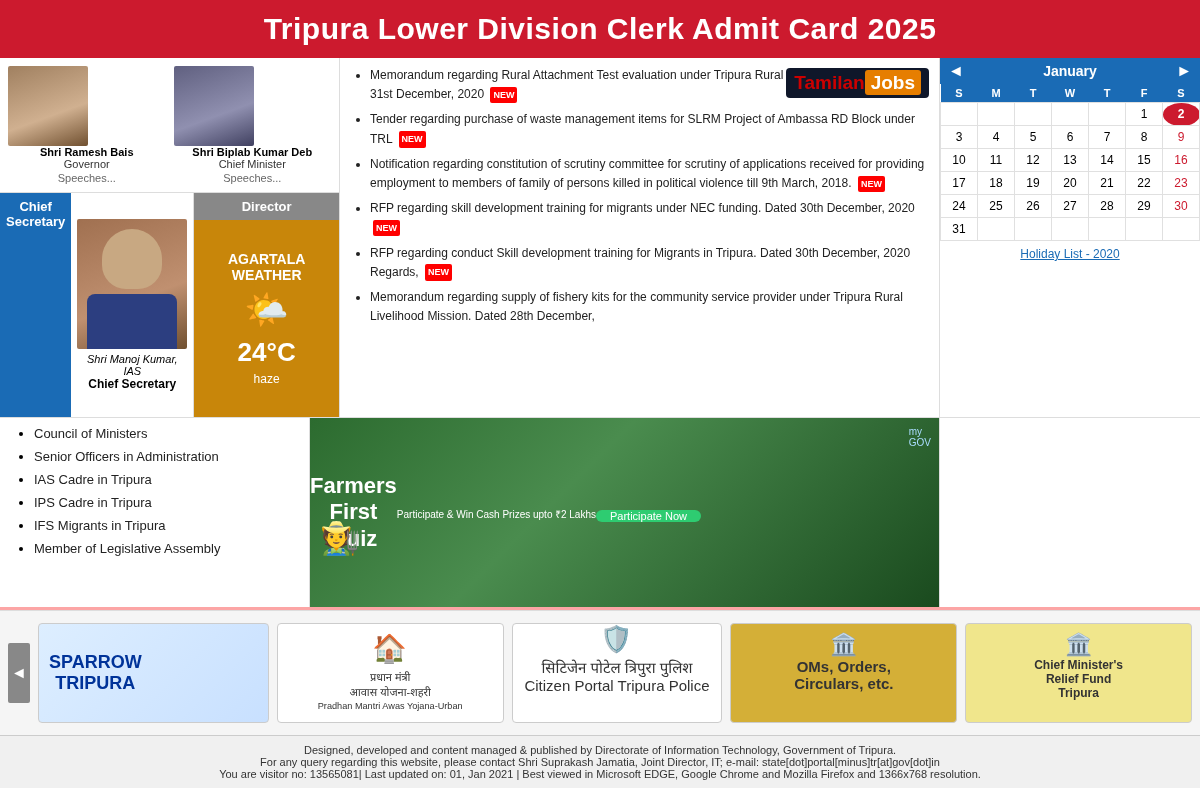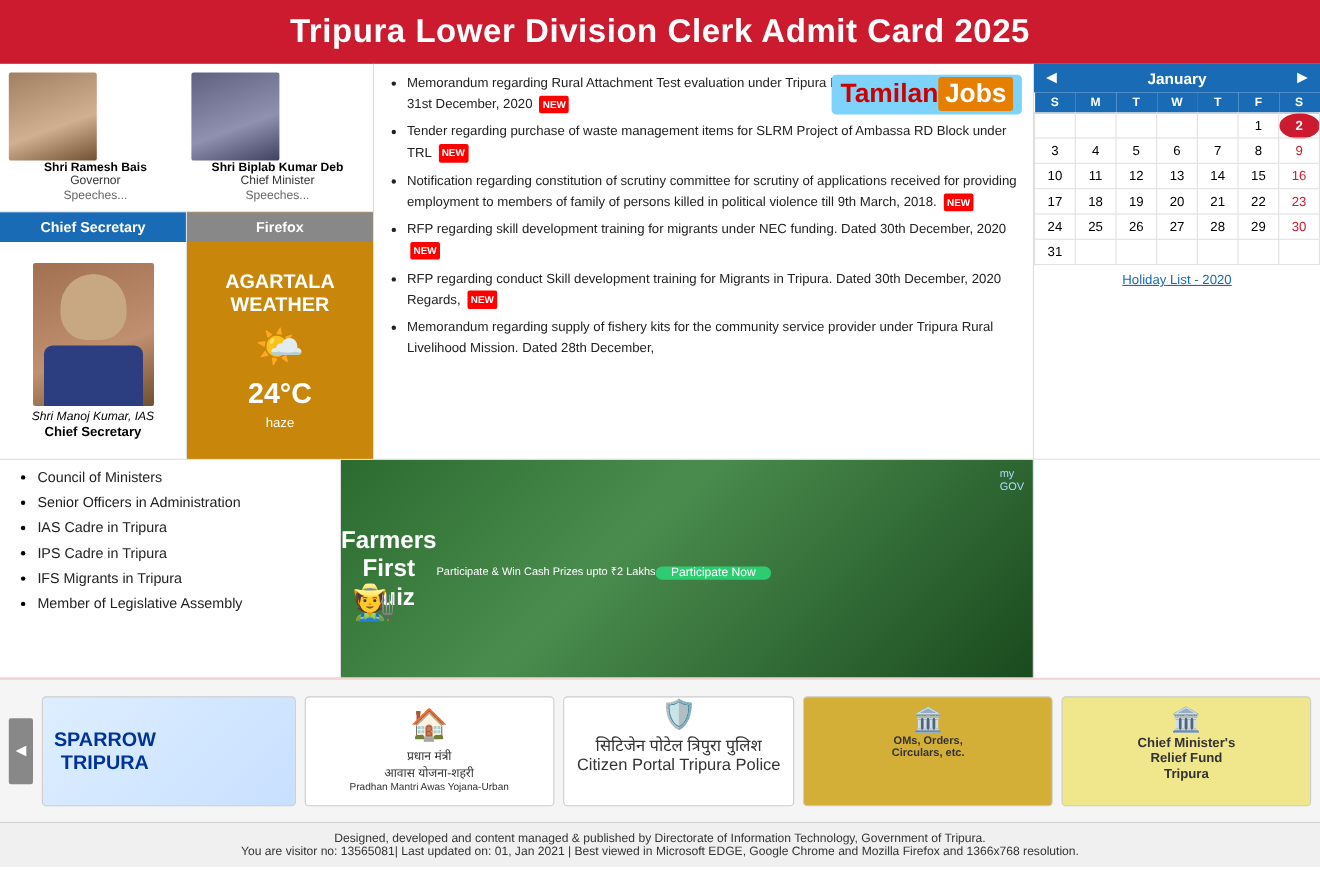--- a/index.html
+++ b/index.html
@@ -66,21 +66,21 @@
     }
 
     .chief-weather-row {
       display: flex;
       height: 230px;
     }
 
     .chief-section {
       flex: 1;
       display: flex;
-      flex-direction: column;
+      flex-direction: row;
       border-right: 1px solid #ddd;
     }
     .chief-tab {
       background: #1a6bb5;
       color: white;
       text-align: center;
       padding: 6px;
       font-size: 13px;
       font-weight: bold;
     }
@@ -126,21 +126,21 @@
       flex: 1;
       display: flex;
       flex-direction: column;
       align-items: center;
       justify-content: center;
       padding: 8px;
       background: #c8860a;
       width: 100%;
     }
     .weather-city {
-      font-size: 18px;
+      font-size: 14px;
       font-weight: bold;
       text-align: center;
     }
     .weather-icon {
       font-size: 36px;
       margin: 6px 0;
     }
     .weather-temp {
       font-size: 26px;
       font-weight: bold;
@@ -179,23 +179,23 @@
       font-weight: bold;
       padding: 1px 3px;
       border-radius: 2px;
       margin-left: 3px;
       vertical-align: middle;
     }
     .tamilan-overlay {
       position: absolute;
       top: 10px;
       right: 10px;
-      background: #7dd3fc;
+      background: #0f172a;
       padding: 4px 8px;
-      font-size: 24px;
+      font-size: 19px;
       font-weight: bold;
       border-radius: 4px;
       z-index: 10;
     }
     .tamilan-overlay .tamilan { color: #c00; }
     .tamilan-overlay .jobs { background: #e67e00; color: white; padding: 2px 6px; border-radius: 3px; }
 
     
     .calendar-panel {
       width: 260px;
@@ -254,21 +254,21 @@
       font-size: 12px;
       color: #1a6bb5;
       text-decoration: underline;
       cursor: pointer;
     }
 
     
     .middle-section {
       display: flex;
       height: 200px;
-      border-bottom: 1px solid #fca5a5;
+      border-bottom: 3px solid #fca5a5;
     }
 
     .links-panel {
       width: 310px;
       flex-shrink: 0;
       border-right: 1px solid #ddd;
       padding: 8px 16px;
     }
     .links-panel ul {
       list-style: disc;
@@ -402,21 +402,21 @@
       color: #333;
       margin-top: 2px;
     }
     .banner-oms {
       background: #d4af37;
       flex-direction: column;
       padding: 8px;
     }
     .banner-oms .oms-logo { font-size: 22px; }
     .banner-oms .oms-text {
-      font-size: 10px;
+      font-size: 15px;
       font-weight: bold;
       text-align: center;
       color: #333;
     }
     .banner-cm {
       background: #f0e68c;
       flex-direction: column;
       padding: 8px;
     }
     .banner-cm .cm-logo { font-size: 22px; }
@@ -509,21 +509,21 @@
           <div class="chief-img-area">
             <div class="chief-sec-photo"></div>
             <div class="chief-name">
               <span>Shri Manoj Kumar, IAS</span>
               <strong>Chief Secretary</strong>
             </div>
           </div>
         </div>
 
         <div class="weather-section">
-          <div class="weather-tab">Firefox</div>
+          <div class="weather-tab">Director</div>
           <div class="weather-body">
             <div class="weather-city">AGARTALA WEATHER</div>
             <div class="weather-icon">🌤️</div>
             <div class="weather-temp">24°C</div>
             <div class="weather-desc">haze</div>
           </div>
         </div>
       </div>
     </div>
 
@@ -670,16 +670,17 @@
     </div>
 
     <div class="banner-item banner-cm" style="display:flex;">
       <div class="cm-logo">🏛️</div>
       <div class="cm-text">Chief Minister's<br>Relief Fund<br>Tripura</div>
     </div>
   </div>
 
   <div class="footer">
     <div>Designed, developed and content managed &amp; published by Directorate of Information Technology, Government of Tripura.</div>
+    <div>For any query regarding this website, please contact Shri Suprakash Jamatia, Joint Director, IT; e-mail: state[dot]portal[minus]tr[at]gov[dot]in</div>
     <div>You are visitor no: 13565081| Last updated on: 01, Jan 2021 | Best viewed in Microsoft EDGE, Google Chrome and Mozilla Firefox and 1366x768 resolution.</div>
   </div>
 
 </div>
 
 </body></html>

